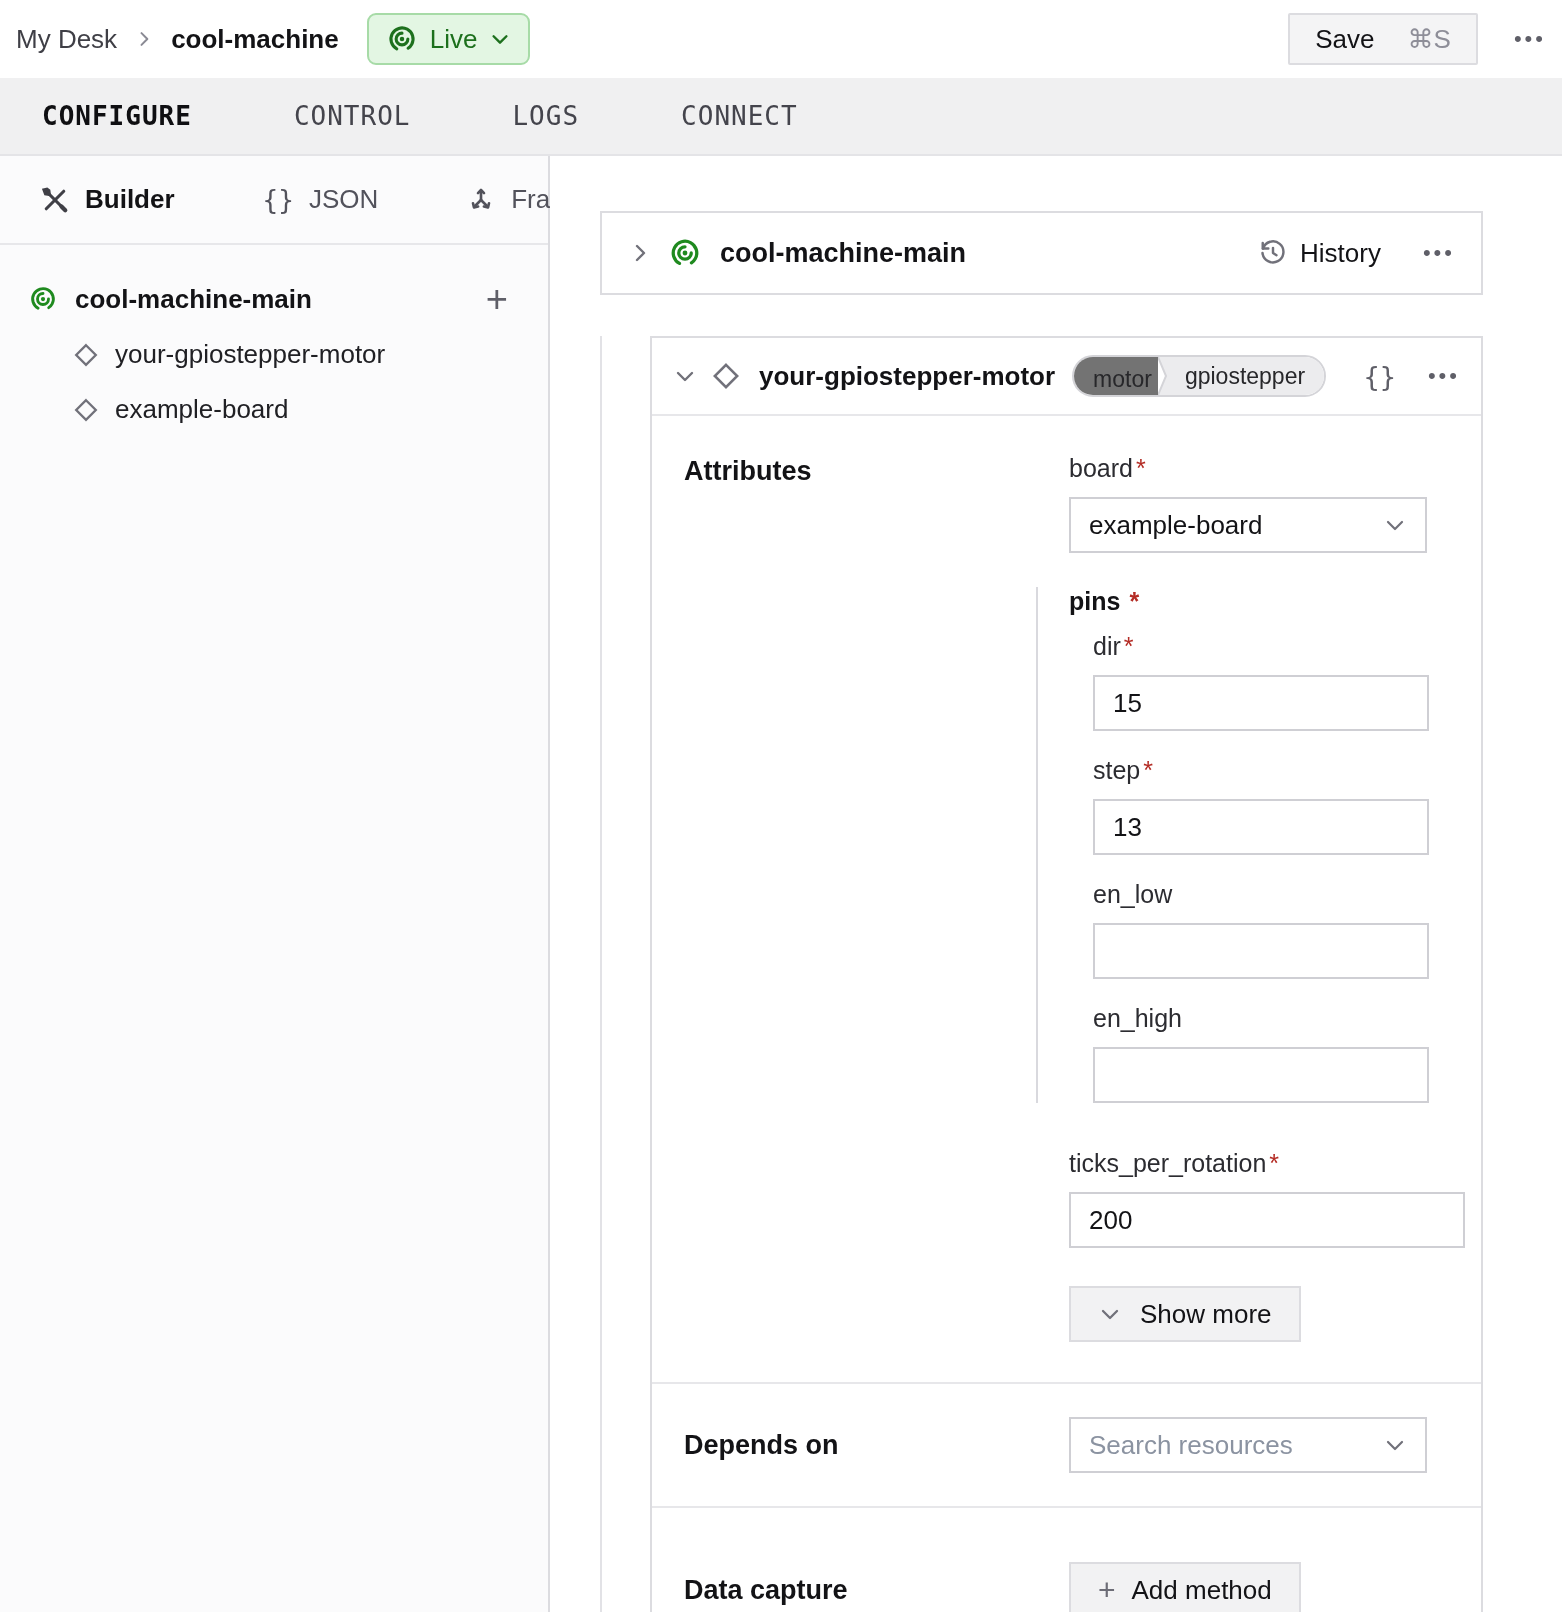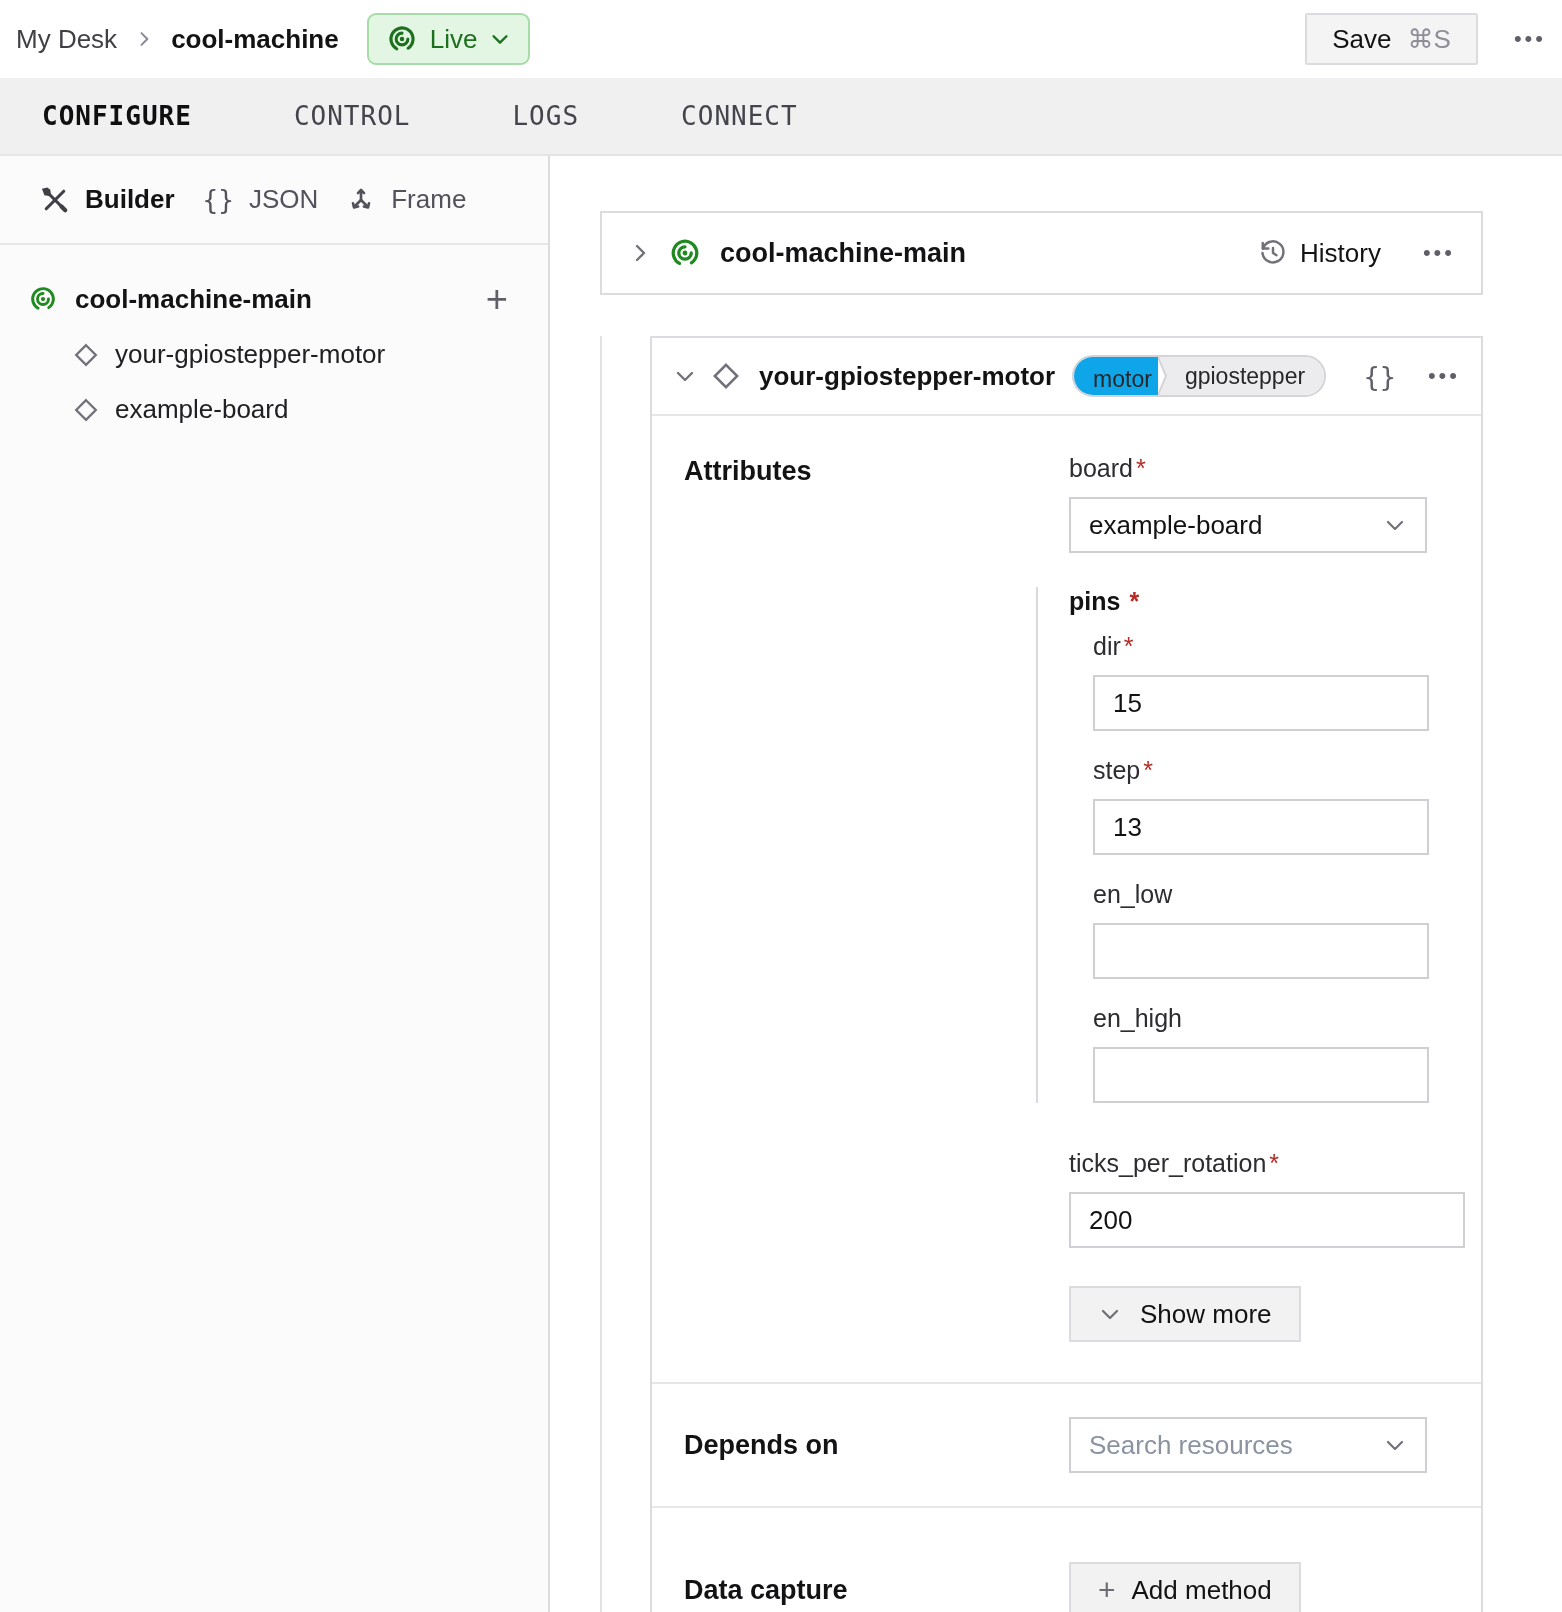--- a/index.html
+++ b/index.html
@@ -16,21 +16,21 @@
   .breadcrumb { display:flex; align-items:center; gap:17px; font-size:26px; }
   .crumb-parent { color:#3f3f46; cursor:pointer; }
   .crumb-current { font-weight:700; color:#131316; }
   .live-badge {
     margin-left:28px; height:52px; display:flex; align-items:center; gap:12px;
     padding:0 17px; background:#e3f6e3; border:2px solid #a7dba7; border-radius:9px;
     color:#1d701d; font-size:26px; cursor:pointer;
   }
   .topbar-right { margin-left:auto; display:flex; align-items:center; }
   .save-btn {
-    height:52px; display:flex; align-items:center; gap:16px; padding:0 25px;
+    height:52px; display:flex; align-items:center; gap:33px; padding:0 25px;
     background:#f4f4f5; border:2px solid #dcdce0; border-radius:2px;
     font-size:26px; color:#131316; cursor:pointer; font-family:inherit;
   }
   .save-shortcut { color:#8e8e98; }
   .dots-btn {
     background:none; border:none; cursor:pointer; color:#5f5f68;
     font-size:22px; letter-spacing:3px; margin-left:36px; line-height:1;
   }
 
   
@@ -40,21 +40,21 @@
     font-family:"DejaVu Sans Mono","Liberation Mono",monospace;
     font-size:26px; color:#44444c;
   }
   .tab { cursor:pointer; letter-spacing:1px; }
   .tab.active { font-weight:700; color:#0f0f12; }
 
   
   .content { display:flex; height:1456px; overflow:hidden; }
 
   .sidebar { width:550px; min-width:550px; background:#fbfbfc; border-right:2px solid #dcdce0; }
-  .view-tabs { height:89px; border-bottom:2px solid #e7e7ea; display:flex; align-items:center; gap:28px; padding:0 40px; }
+  .view-tabs { height:89px; border-bottom:2px solid #e7e7ea; display:flex; align-items:center; gap:88px; padding:0 40px; }
   .view-tab { display:flex; align-items:center; gap:15px; font-size:26px; color:#52525b; cursor:pointer; background:none; border:none; font-family:inherit; }
   .view-tab.active { color:#131316; font-weight:700; }
 
   .tree { padding:26px 36px 0 28px; }
   .tree-root { display:flex; align-items:center; gap:17px; height:56px; cursor:pointer; }
   .tree-root-label { font-size:26px; font-weight:700; color:#131316; }
   .tree-add-btn { margin-left:auto; background:none; border:none; font-size:38px; font-weight:200; color:#5f5f68; cursor:pointer; line-height:1; padding:0 4px; }
   .tree-child { display:flex; align-items:center; gap:15px; height:55px; margin-left:44px; font-size:26px; color:#202024; cursor:pointer; }
 
   
@@ -69,21 +69,21 @@
 
   .group { margin-top:41px; border-left:2px solid #e2e2e6; padding-left:48px; min-height:1281px; }
   .component-card { width:833px; border:2px solid #dcdce0; background:#fff; }
   .card-header { height:78px; display:flex; align-items:center; padding:0 21px; border-bottom:2px solid #e7e7ea; }
   .comp-title { font-size:26px; font-weight:700; margin-left:17px; color:#131316; white-space:nowrap; }
   .type-pill {
     margin-left:17px; height:42px; display:flex; align-items:stretch;
     border:2px solid #d4d4d8; border-radius:22px; overflow:hidden;
     font-size:23px; color:#27272a;
   }
-  .pill-left { display:flex; align-items:center; padding:6px 6px 0 19px; background:#0ea5e9; }
+  .pill-left { display:flex; align-items:center; padding:6px 6px 0 19px; background:#737373; }
   .pill-right { display:flex; align-items:center; padding:0 19px 0 10px; background:#ececee; }
   .header-right { margin-left:auto; display:flex; align-items:center; gap:32px; }
   .braces-btn { background:none; border:none; cursor:pointer; color:#5f5f68; font-size:27px; font-family:"DejaVu Sans Mono",monospace; line-height:1; }
 
   
   .card-section { padding:38px 0 40px 32px; }
   .section-row { display:flex; }
   .section-heading { width:385px; min-width:385px; font-size:27px; font-weight:700; color:#131316; padding-top:2px; }
   .fields { width:398px; }
   .field-label { font-size:25px; color:#2c2c31; margin-bottom:14px; display:flex; gap:3px; align-items:baseline; }

